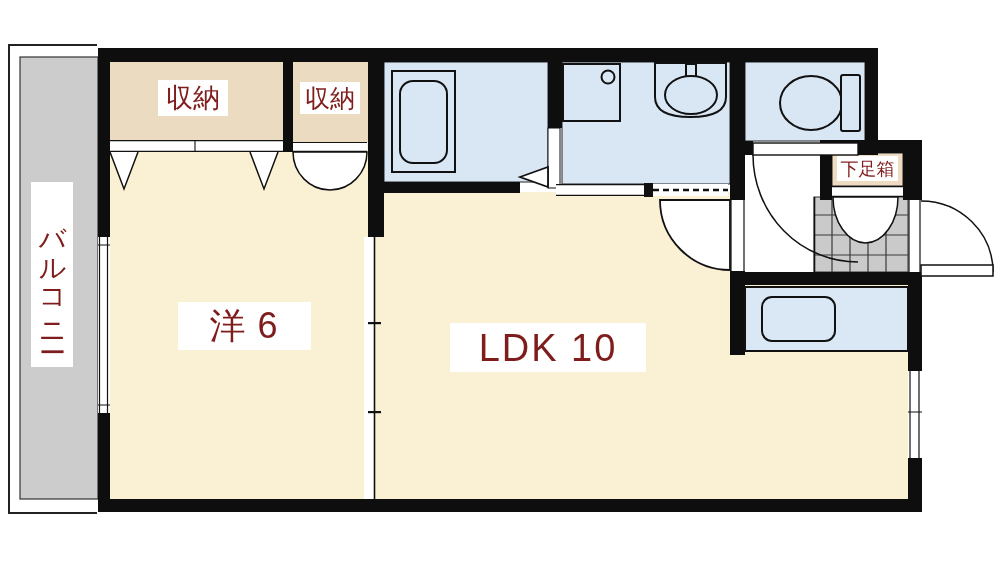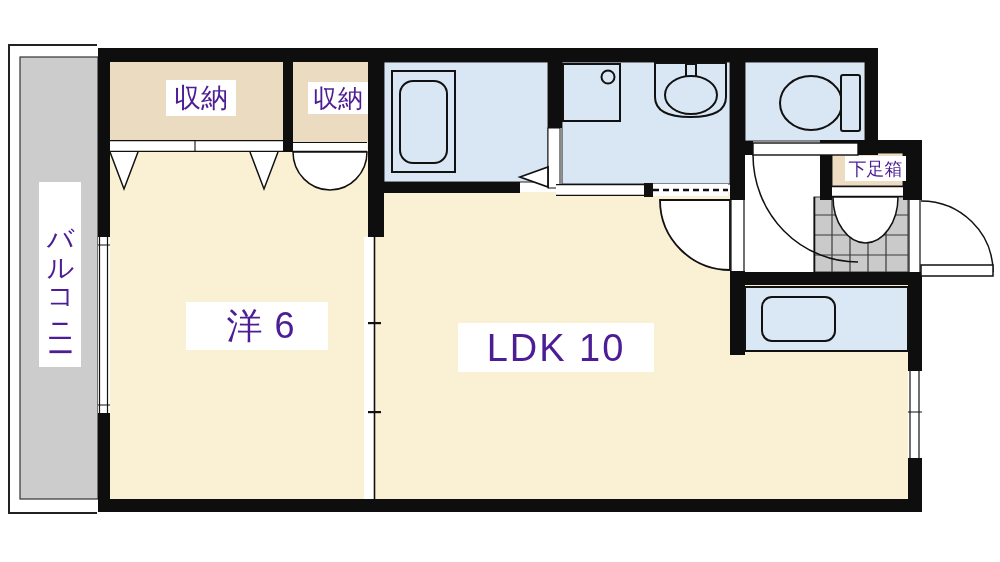--- a/index.html
+++ b/index.html
@@ -1,20 +1,20 @@
 <!DOCTYPE html>
 <html><head>
 <meta charset="utf-8">
 <style>
   html,body{margin:0;padding:0;background:#fff;}
   #stage{position:relative;width:1000px;height:562px;background:#ffffff;overflow:hidden;
          font-family:"Liberation Sans","DejaVu Sans",sans-serif;}
   #plan-svg{position:absolute;left:0;top:0;}
   .label{position:absolute;display:flex;align-items:center;justify-content:center;
-         background:#ffffff;color:#4c1d95;line-height:1;white-space:nowrap;margin-left:8px;}
+         background:#ffffff;color:#7f1d1d;line-height:1;white-space:nowrap;}
   .label.vertical{writing-mode:vertical-rl;text-orientation:mixed;}
 </style>
 </head>
 <body>
 
 <div id="stage">
 
 <svg id="plan-svg" width="1000" height="562" viewBox="0 0 1000 562">
 
   <g>
@@ -152,19 +152,19 @@
     </g>
   </g>
 </svg>
 
   <div class="label vertical" style="left:31px;top:182px;width:42px;height:185px;font-size:27px;letter-spacing:2px;">バルコニー</div>
 
   <div class="label" style="left:158px;top:80px;width:70px;height:36px;font-size:27px;">収納</div>
 
   <div class="label" style="left:300px;top:82px;width:60px;height:32px;font-size:25px;">収納</div>
 
-  <div class="label" style="left:178px;top:302px;width:123px;height:48px;font-size:36px;letter-spacing:12px;padding-left:19px;">洋6</div>
+  <div class="label" style="left:178px;top:302px;width:123px;height:48px;font-size:36px;letter-spacing:12px;padding-left:10px;">洋6</div>
 
   <div class="label" style="left:450px;top:323px;width:196px;height:49px;font-size:38px;letter-spacing:2px;">LDK 10</div>
 
   <div class="label" style="left:837px;top:156px;width:61px;height:25px;font-size:18px;">下足箱</div>
 
 </div>
 
 </body></html>

